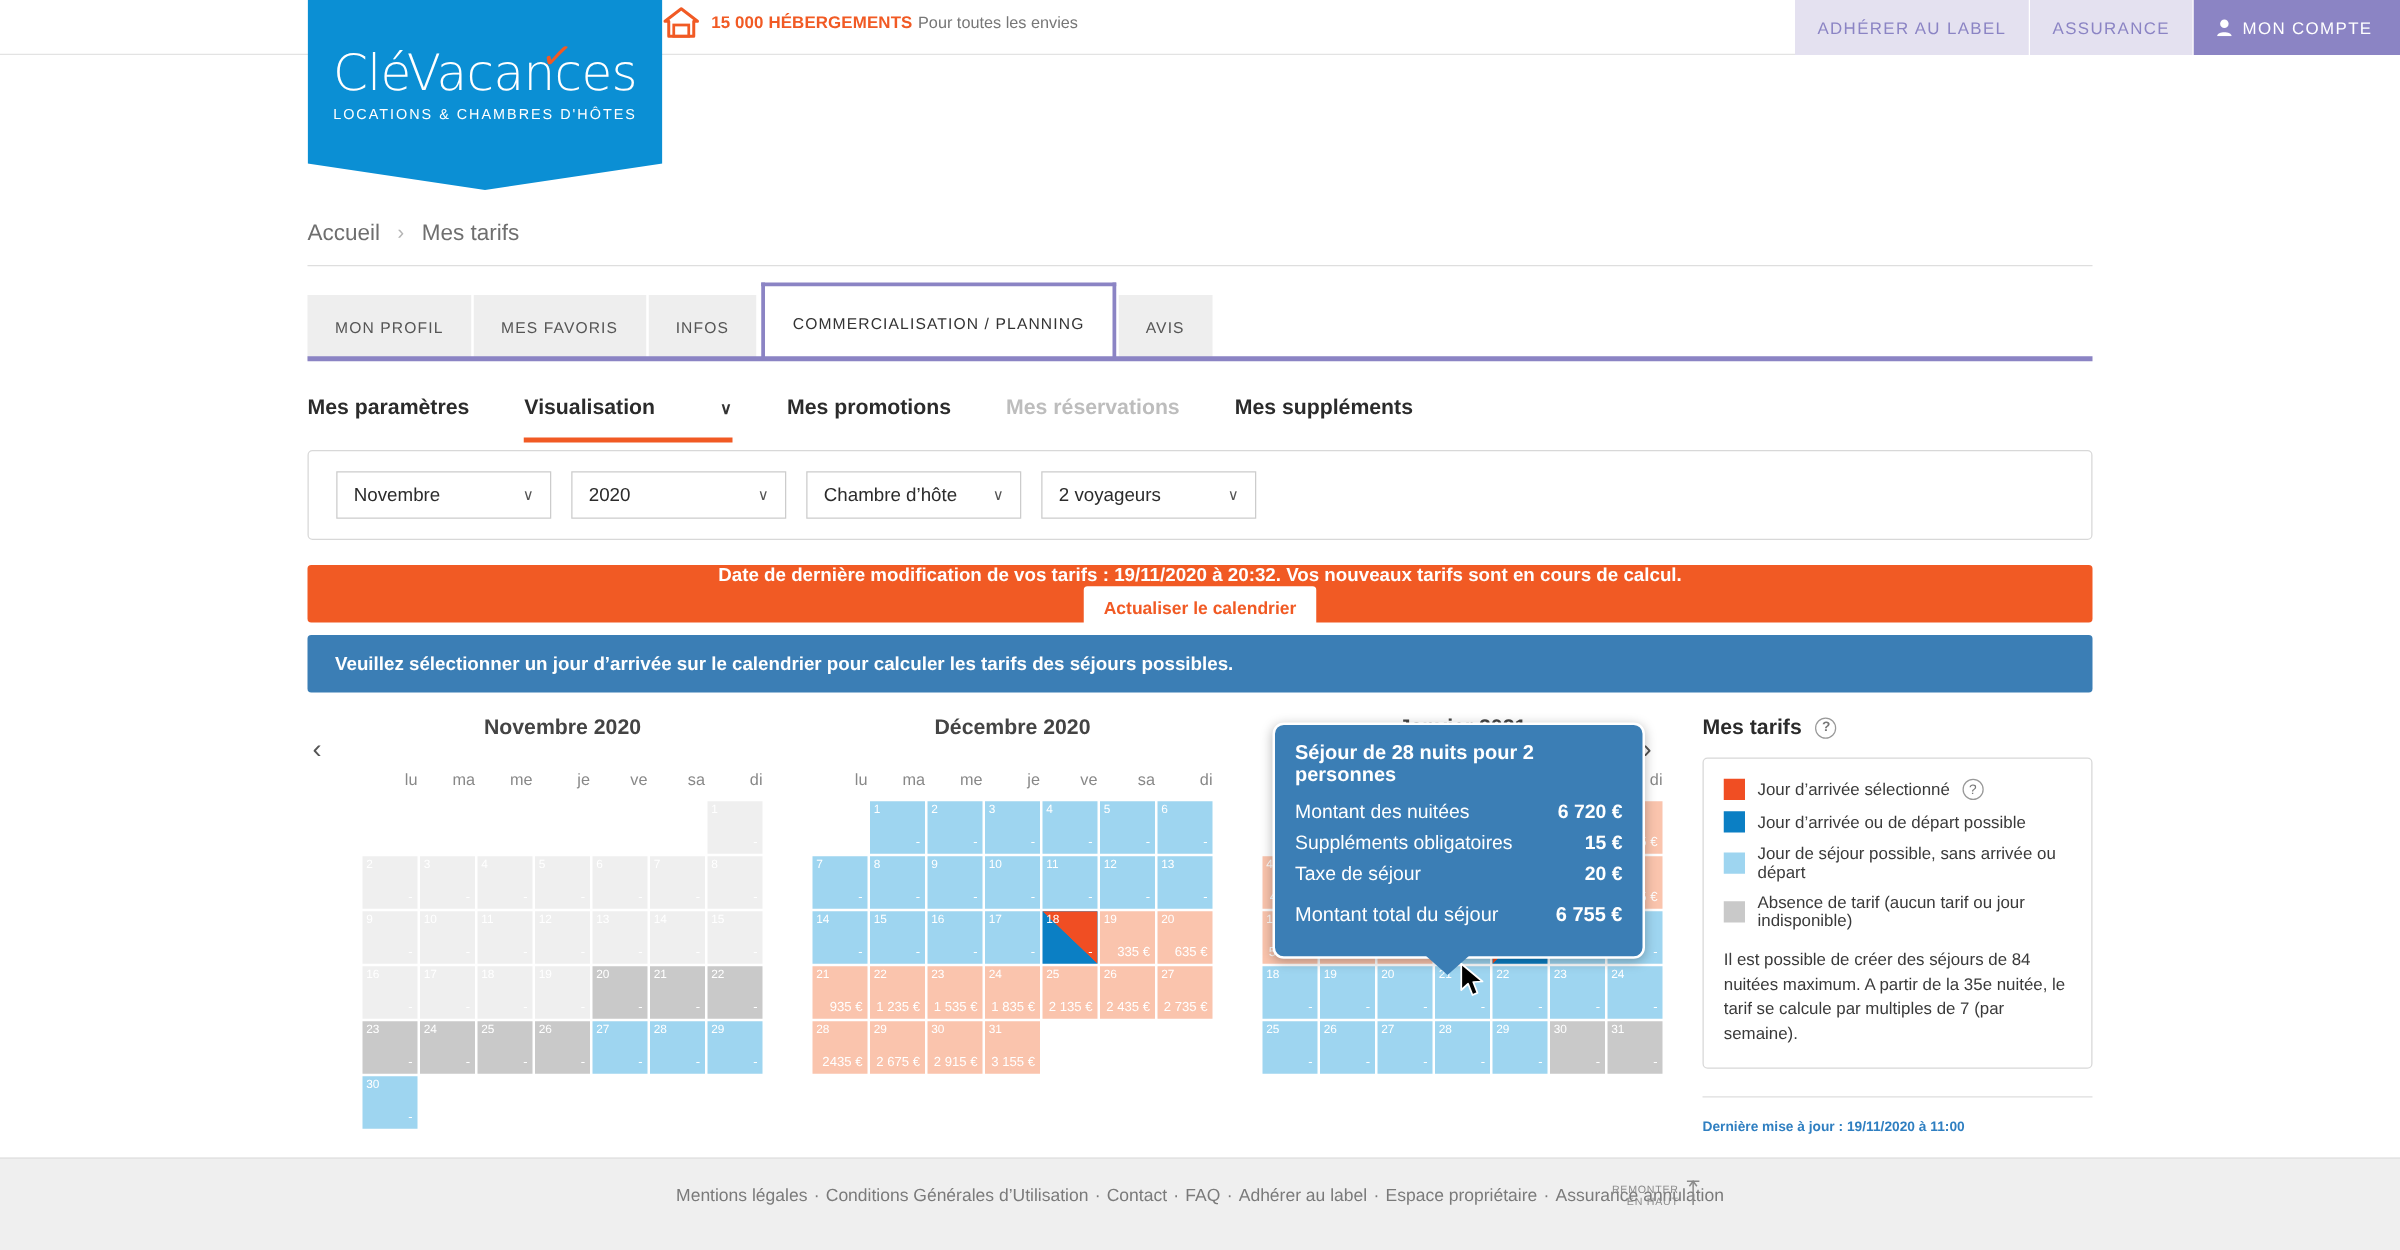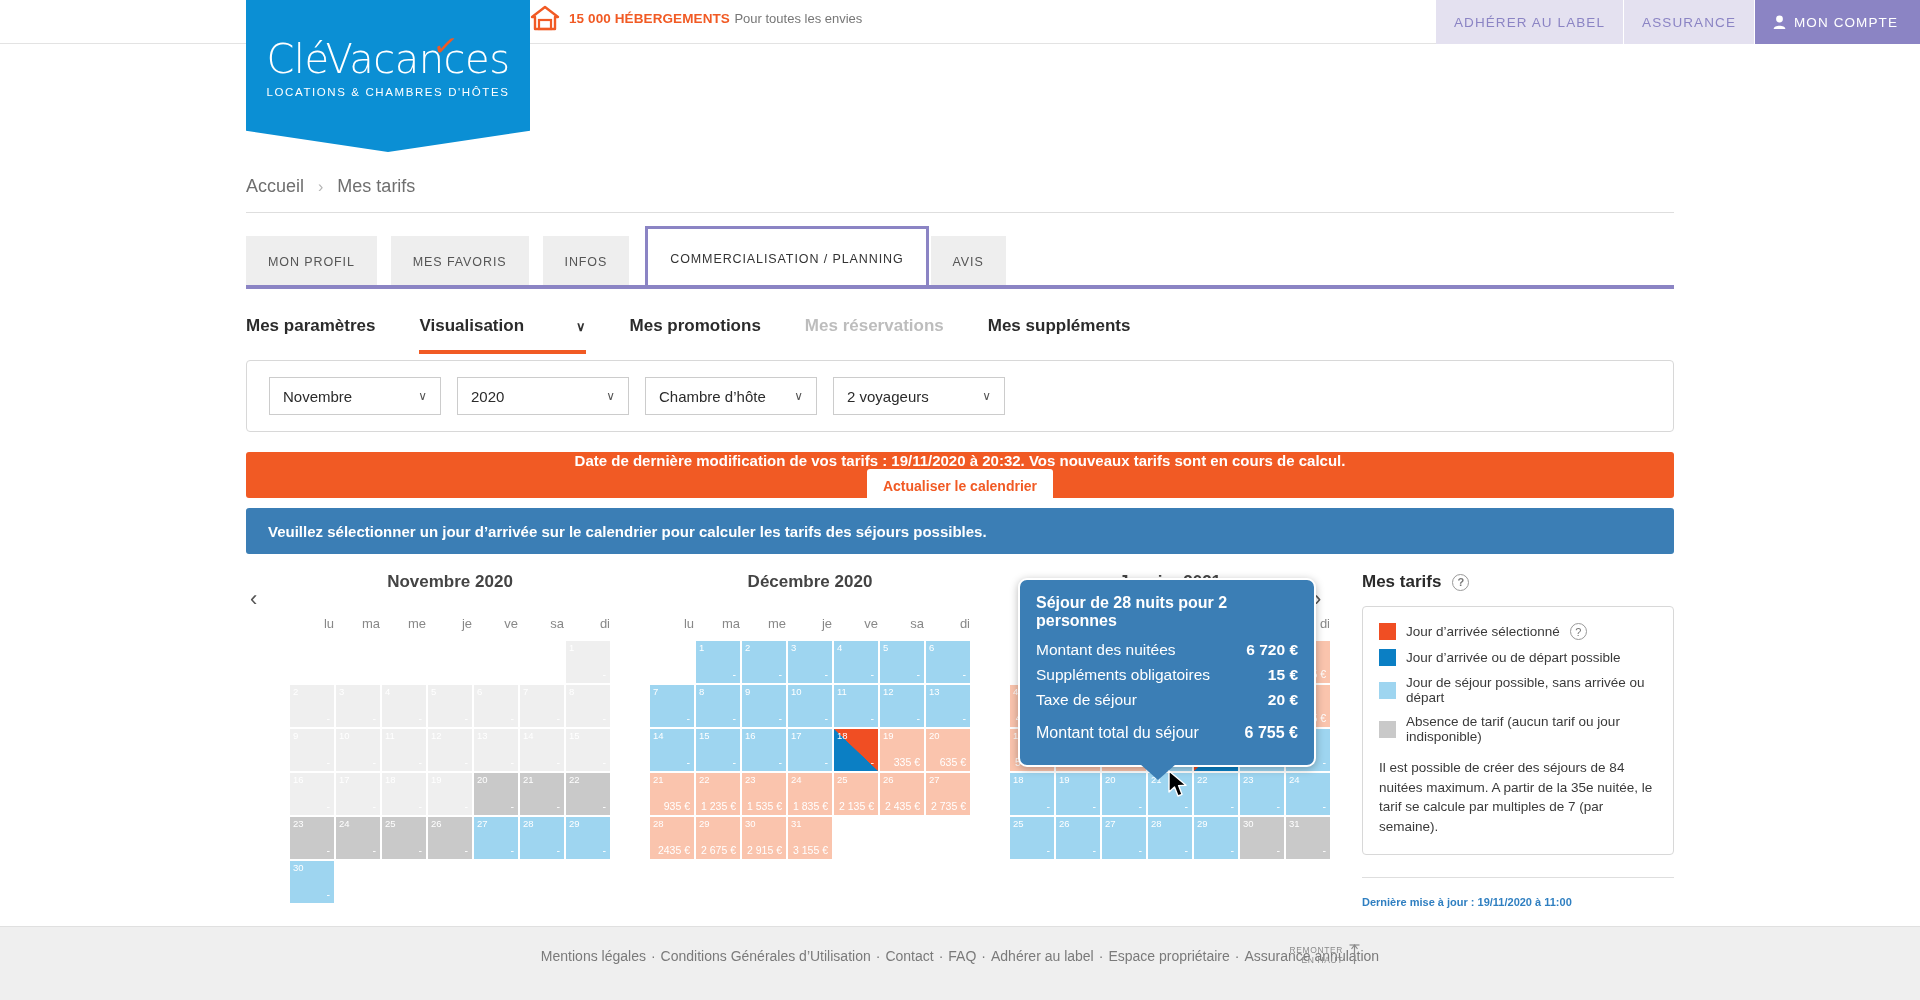--- a/index.html
+++ b/index.html
@@ -75,21 +75,21 @@
   }
 
   
   .tabs {
     position: absolute; left: 246px; top: 226px; display: flex;
     align-items: flex-end; height: 62px;
   }
   .tab {
     height: 52px; display: flex; align-items: center; justify-content: center;
     background: #eeeeee; color: #555; font-size: 12.5px; letter-spacing: .9px;
-    padding: 0 22px; margin-right: 14px; cursor: pointer;
+    padding: 0 22px; margin-right: 2px; cursor: pointer;
   }
   .tab.active {
     background: #ffffff; color: #333; height: 62px;
     border: 3px solid #8b84c4; border-bottom: none; margin: 0 2px;
   }
   .tabs-underline {
     position: absolute; left: 246px; top: 285px; width: 1428px;
     height: 4px; background: #8b84c4;
   }
 

